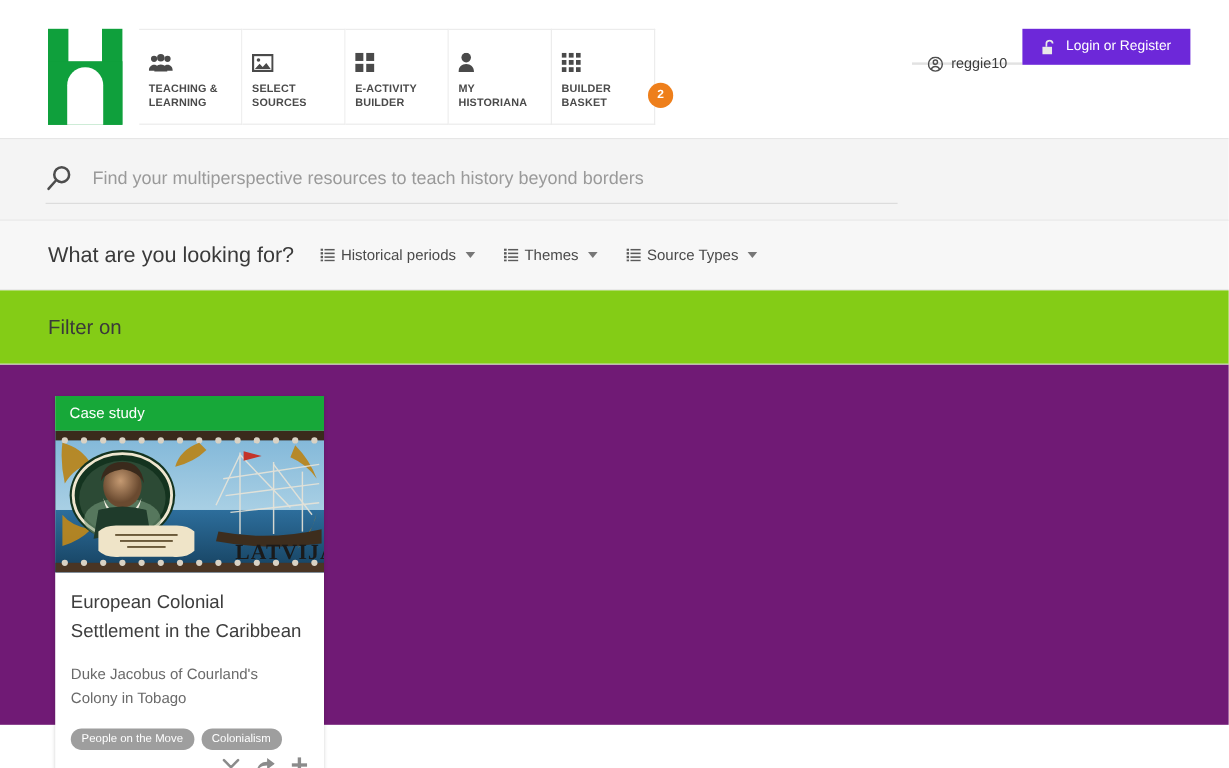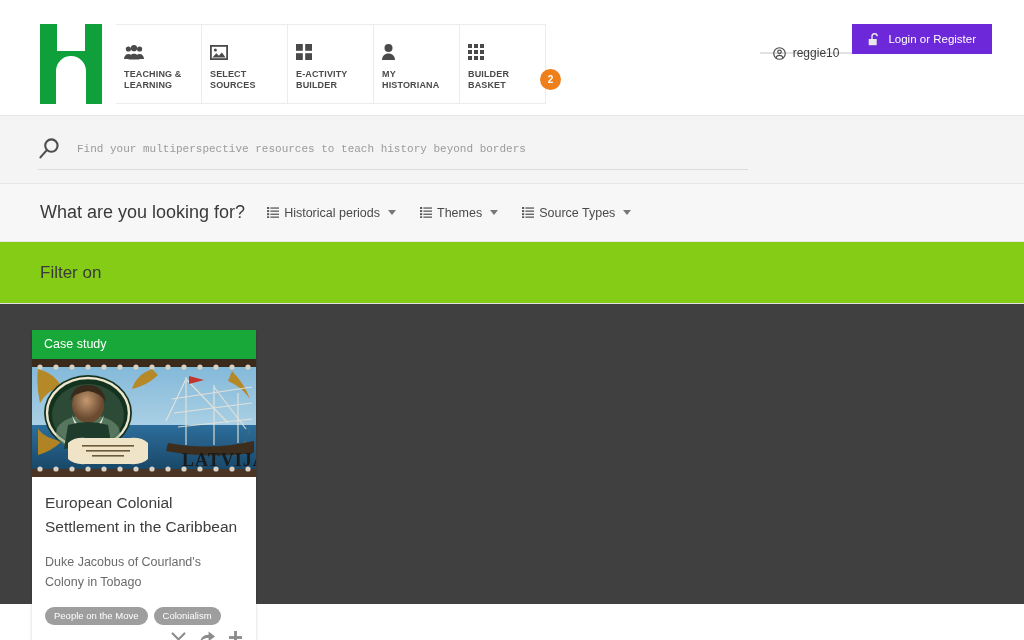--- a/index.html
+++ b/index.html
@@ -139,22 +139,22 @@
     gap: 16px;
     width: 710px;
     border-bottom: 1px solid #dcdcdc;
     padding-bottom: 9px;
     margin-top: 8px;
   }
   .search-ico { color: #4d4d4d; flex: 0 0 auto; display:flex; }
   .search-input {
     border: none; outline: none;
     background: transparent;
-    font-family: Liberation Mono, monospace;
-    font-size: 11px;
+    font-family: Liberation Sans, sans-serif;
+    font-size: 15px;
     color: #701a75;
     width: 100%;
   }
   .search-input::placeholder { color: #9a9a9a; opacity: 1; }
 
   
   .look-band {
     height: 58px;
     background: #f7f7f7;
     border-bottom: 1px solid #e6e6e6;
@@ -203,22 +203,22 @@
     border-bottom: 2px solid transparent;
   }
   .tab.active {
     color: #2c2c2c;
     border-bottom-color: #4a4a4a;
   }
 
   
   .main {
     height: 300px;
-    background: #404040;
-    padding: 26px 0 0 32px;
+    background: #701a75;
+    padding: 26px 0 0 46px;
   }
   .card {
     width: 224px;
     background: #ffffff;
     box-shadow: 0 1px 3px rgba(0,0,0,.18);
   }
   .card-badge {
     background: #17a839;
     color: #ffffff;
     font-size: 12.5px;

